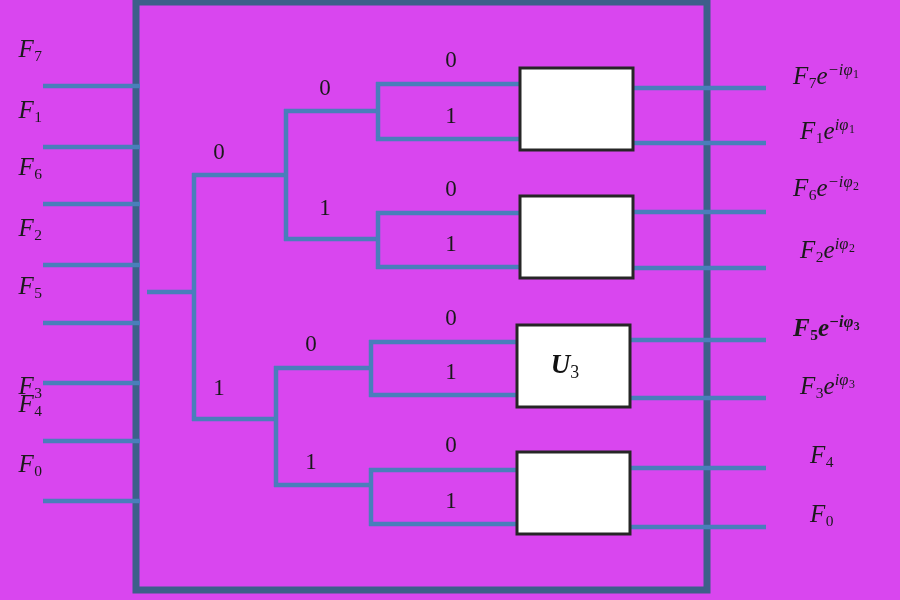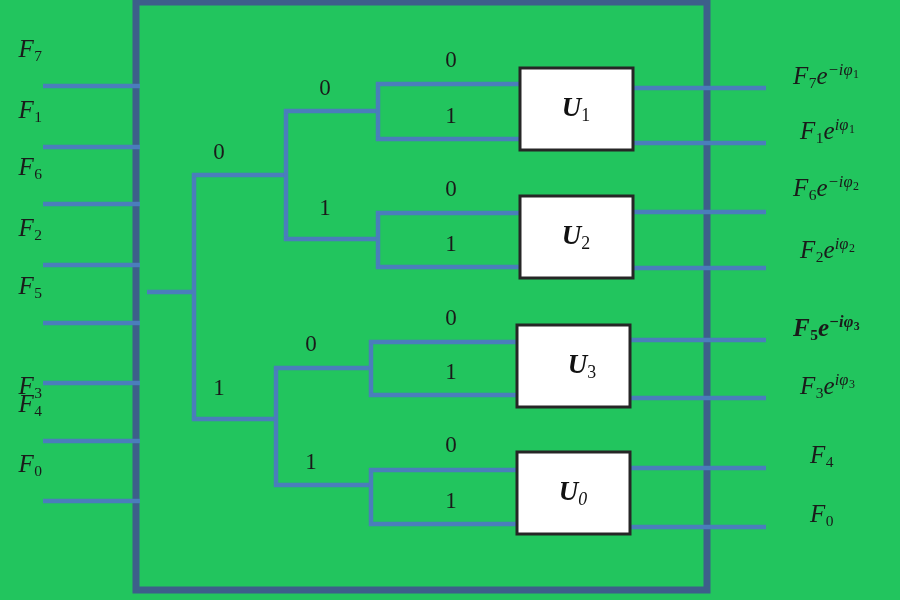--- a/index.html
+++ b/index.html
@@ -4,21 +4,21 @@
 <style>
   html, body {
     margin: 0;
     padding: 0;
     background: #ffffff;
   }
   #stage {
     position: relative;
     width: 900px;
     height: 600px;
-    background: #22c55e;
+    background: #d946ef;
     font-family: "Liberation Serif", serif;
     overflow: hidden;
   }
   svg.wires {
     position: absolute;
     left: 0;
     top: 0;
     width: 900px;
     height: 600px;
   }
@@ -168,24 +168,21 @@
   <div class="math out-label" style="left:800px; top:236px;"><i>F</i><sub>2</sub><i>e</i><sup><span></span><i>i</i><i>φ</i><sub>2</sub></sup></div>
 
   <div class="math out-label" style="left:793px; top:314px;font-weight:bold;"><i>F</i><sub>5</sub><i>e</i><sup><span>−</span><i>i</i><i>φ</i><sub>3</sub></sup></div>
 
   <div class="math out-label" style="left:800px; top:372px;"><i>F</i><sub>3</sub><i>e</i><sup><span></span><i>i</i><i>φ</i><sub>3</sub></sup></div>
 
   <div class="math out-label" style="left:810px; top:442px;"><i>F</i><sub>4</sub></div>
 
   <div class="math out-label" style="left:810px; top:501px;"><i>F</i><sub>0</sub></div>
 
-  <div class="ubox-label" style="left:516px; top:94px;"><span>U</span><sub>1</sub></div>
-  <div class="ubox-label" style="left:516px; top:222px;"><span>U</span><sub>2</sub></div>
-  <div class="ubox-label" style="left:522px; top:351px;"><span>U</span><sub>3</sub></div>
-  <div class="ubox-label italic-sub" style="left:513px; top:478px;"><span>U</span><sub>0</sub></div>
+  <div class="ubox-label" style="left:505px; top:351px;"><span>U</span><sub>3</sub></div>
 
   <div class="bitlabel" style="left:204px; top:140px;">0</div>
   <div class="bitlabel" style="left:204px; top:376px;">1</div>
 
   <div class="bitlabel" style="left:310px; top:76px;">0</div>
   <div class="bitlabel" style="left:310px; top:196px;">1</div>
 
   <div class="bitlabel" style="left:296px; top:332px;">0</div>
   <div class="bitlabel" style="left:296px; top:450px;">1</div>
 

